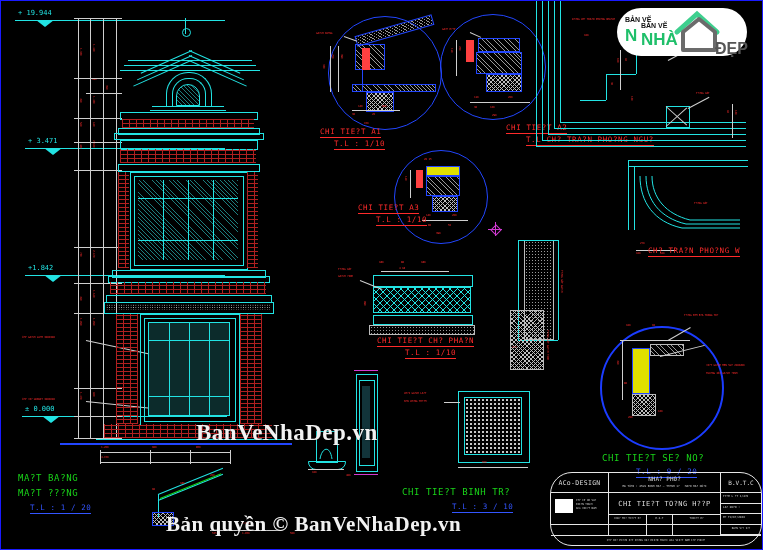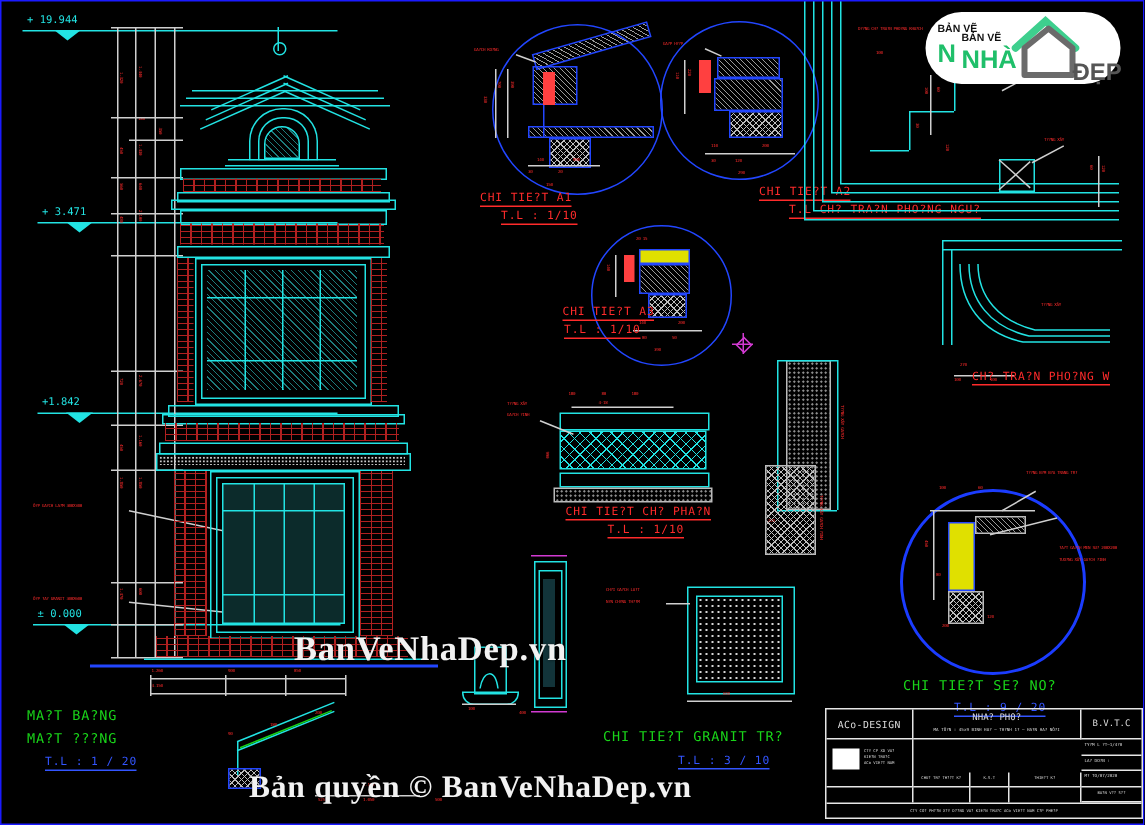--- a/index.html
+++ b/index.html
@@ -324,21 +324,21 @@
     <div class="abs hatchx" style="left:52px;top:46px;width:26px;height:16px;border:1px solid #2246ff;box-sizing:border-box;"></div>
     <div class="txt t-red xtiny" style="left:44px;top:8px;">20  15</div>
     <div class="ln wh vl" style="left:30px;top:20px;height:28px;"></div>
     <div class="txt t-red xtiny" style="left:24px;top:26px;writing-mode:vertical-rl;">140</div>
     <div class="ln wh hl" style="left:42px;top:70px;width:46px;"></div>
     <div class="txt t-red xtiny" style="left:46px;top:64px;">140</div>
     <div class="txt t-red xtiny" style="left:72px;top:64px;">200</div>
     <div class="txt t-red xtiny" style="left:48px;top:74px;">80</div>
     <div class="txt t-red xtiny" style="left:68px;top:74px;">50</div>
     <div class="txt t-red xtiny" style="left:56px;top:82px;">390</div>
-    <div class="txt t-red lbl2 ul" style="left:-22px;top:54px;margin-left:17px;">CHI TIE?T A3</div>
+    <div class="txt t-red lbl2 ul" style="left:-22px;top:54px;">CHI TIE?T A3</div>
     <div class="txt t-red lbl2 ul" style="left:-4px;top:66px;">T.L : 1/10</div>
   </div>
 
   <div class="abs" style="left:488px;top:222px;width:14px;height:14px;">
     <div class="ln mg hl" style="left:0;top:7px;width:14px;"></div>
     <div class="ln mg vl" style="left:7px;top:0;height:14px;"></div>
     <div class="boxb" style="left:4px;top:4px;width:6px;height:6px;transform:rotate(45deg);border-color:#d23ad2;"></div>
   </div>
 
   <div class="abs" style="left:355px;top:265px;width:150px;height:85px;">
@@ -416,21 +416,21 @@
     <div class="txt t-red xtiny" style="left:146px;top:44px;">?A?T GA?CH MEN SU? 200X200</div>
     <div class="txt t-red xtiny" style="left:146px;top:52px;">TUO?NG XÂY GA?CH ?INH</div>
     <div class="txt t-red xtiny" style="left:124px;top:-6px;">T??NG B?M B?A TRANG TR?</div>
     <div class="ln wh hl" style="left:100px;top:36px;width:46px;transform:rotate(-14deg);transform-origin:left;"></div>
     <div class="ln wh hl" style="left:108px;top:20px;width:26px;transform:rotate(-30deg);transform-origin:left;"></div>
 
     <div class="txt t-gr lbl" style="left:42px;top:134px;">CHI TIE?T SE? NO?</div>
     <div class="txt t-bl lbl2 ul" style="left:76px;top:148px;">T.L : 9 / 20</div>
   </div>
 
-  <div class="txt t-gr lbl" style="left:402px;top:488px;">CHI TIE?T GRANIT TR?</div>
+  <div class="txt t-gr lbl" style="left:402px;top:488px;">CHI TIE?T BINH TR?</div>
   <div class="txt t-bl lbl2 ul" style="left:452px;top:503px;">T.L : 3 / 10</div>
 
   <div class="abs" style="left:300px;top:425px;width:60px;height:60px;">
     <div class="boxc" style="left:16px;top:6px;width:20px;height:30px;"></div>
     <svg class="abs" style="left:0;top:0" width="60" height="60">
         <path d="M20,34 C22,22 30,20 32,34" stroke="#22e3e3" fill="none" stroke-width="1"></path>
       </svg>
     <div class="boxc" style="left:8px;top:36px;width:36px;height:7px;border-radius:0 0 8px 8px;"></div>
     <div class="txt t-red xtiny" style="left:12px;top:46px;">100</div>
     <div class="ln wh hl" style="left:8px;top:44px;width:36px;"></div>
@@ -445,39 +445,42 @@
     <div class="abs" style="left:24px;top:14px;color:#111;font-size:7px;font-weight:700;font-family:'Liberation Sans',sans-serif;">BẢN VẼ</div>
     <div class="abs" style="left:24px;top:22px;color:#1fbf6a;font-size:17px;font-weight:700;font-family:'Liberation Sans',sans-serif;">NHÀ</div>
 
     <svg class="abs" style="left:54px;top:2px;" width="54" height="44">
       <path d="M6,22 L26,4 L46,22" stroke="#3ecf8e" fill="none" stroke-width="5" stroke-linecap="round"></path>
       <path d="M12,40 L12,22 L28,9 L44,22 L44,40 Z" stroke="#6b6b6b" fill="none" stroke-width="4" stroke-linejoin="round"></path>
     </svg>
     <div class="abs" style="left:98px;top:20px;color:#555;font-size:16px;font-weight:700;font-family:'Liberation Sans',sans-serif;margin-top:12px;">ĐẸP</div>
   </div>
 
-  <div class="tb" style="left:550px;top:472px;width:210px;height:72px;">
+  <div class="tb" style="left:550px;top:472px;width:210px;height:72px;border-radius:22px;">
 
     <div class="tbcell" style="left:0;top:0;width:58px;height:20px;border-bottom:1px solid #e6e6e6;display:flex;align-items:center;justify-content:center;">
       <span class="t-wh" style="font-size:6.5px;letter-spacing:.3px;">ACo-DESIGN</span>
     </div>
     <div class="tbcell" style="left:58px;top:0;width:112px;height:20px;border-bottom:1px solid #e6e6e6;text-align:center;">
       <div class="t-wh" style="font-size:6px;margin-top:2px;">NHA? PH0?</div>
       <div class="t-wh" style="font-size:2.8px;margin-top:2px;">MA TÔ?N : 45x9   BINH HA? — TH?NH 1? — HA?N HA? NÔ?I</div>
     </div>
     <div class="tbcell" style="left:170px;top:0;width:40px;height:20px;border-right:none;border-bottom:1px solid #e6e6e6;display:flex;align-items:center;justify-content:center;">
       <span class="t-wh" style="font-size:6px;">B.V.T.C</span>
     </div>
 
     <div class="tbcell" style="left:0;top:20px;width:58px;height:32px;border-bottom:1px solid #e6e6e6;">
       <div class="abs" style="left:4px;top:6px;width:18px;height:14px;background:#fff;"></div>
       <div class="abs t-wh" style="left:25px;top:6px;font-size:2.6px;line-height:1.5;">
         CTY CP XD VA?<br>KIE?N TRU?C<br>ACo VIE?T NAM
       </div>
     </div>
+    <div class="tbcell" style="left:58px;top:20px;width:112px;height:22px;border-bottom:1px solid #e6e6e6;display:flex;align-items:center;justify-content:center;">
+      <span class="t-wh" style="font-size:7px;letter-spacing:.4px;">CHI TIE?T TO?NG H??P</span>
+    </div>
     <div class="tbcell" style="left:170px;top:20px;width:40px;height:11px;border-right:none;border-bottom:1px solid #e6e6e6;">
       <div class="t-wh" style="font-size:2.8px;padding:1px 2px;">TY?M L ?T—1/4?0</div>
     </div>
     <div class="tbcell" style="left:170px;top:31px;width:40px;height:10px;border-right:none;border-bottom:1px solid #e6e6e6;">
       <div class="t-wh" style="font-size:2.8px;padding:1px 2px;">LA? DO?N :</div>
     </div>
     <div class="tbcell" style="left:170px;top:41px;width:40px;height:11px;border-right:none;border-bottom:1px solid #e6e6e6;">
       <div class="t-wh" style="font-size:2.8px;padding:1px 2px;">M? TO/07/2020</div>
     </div>
 

